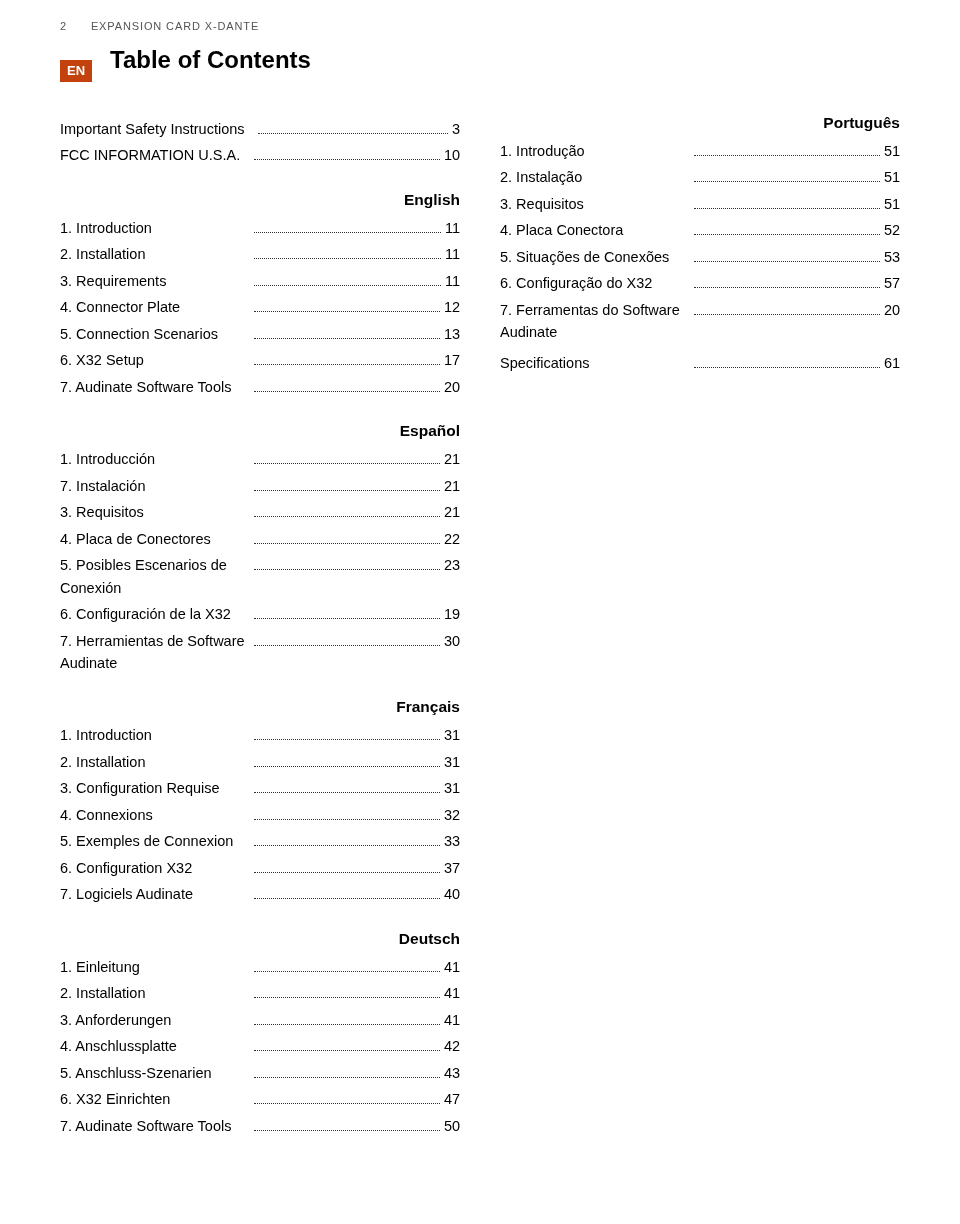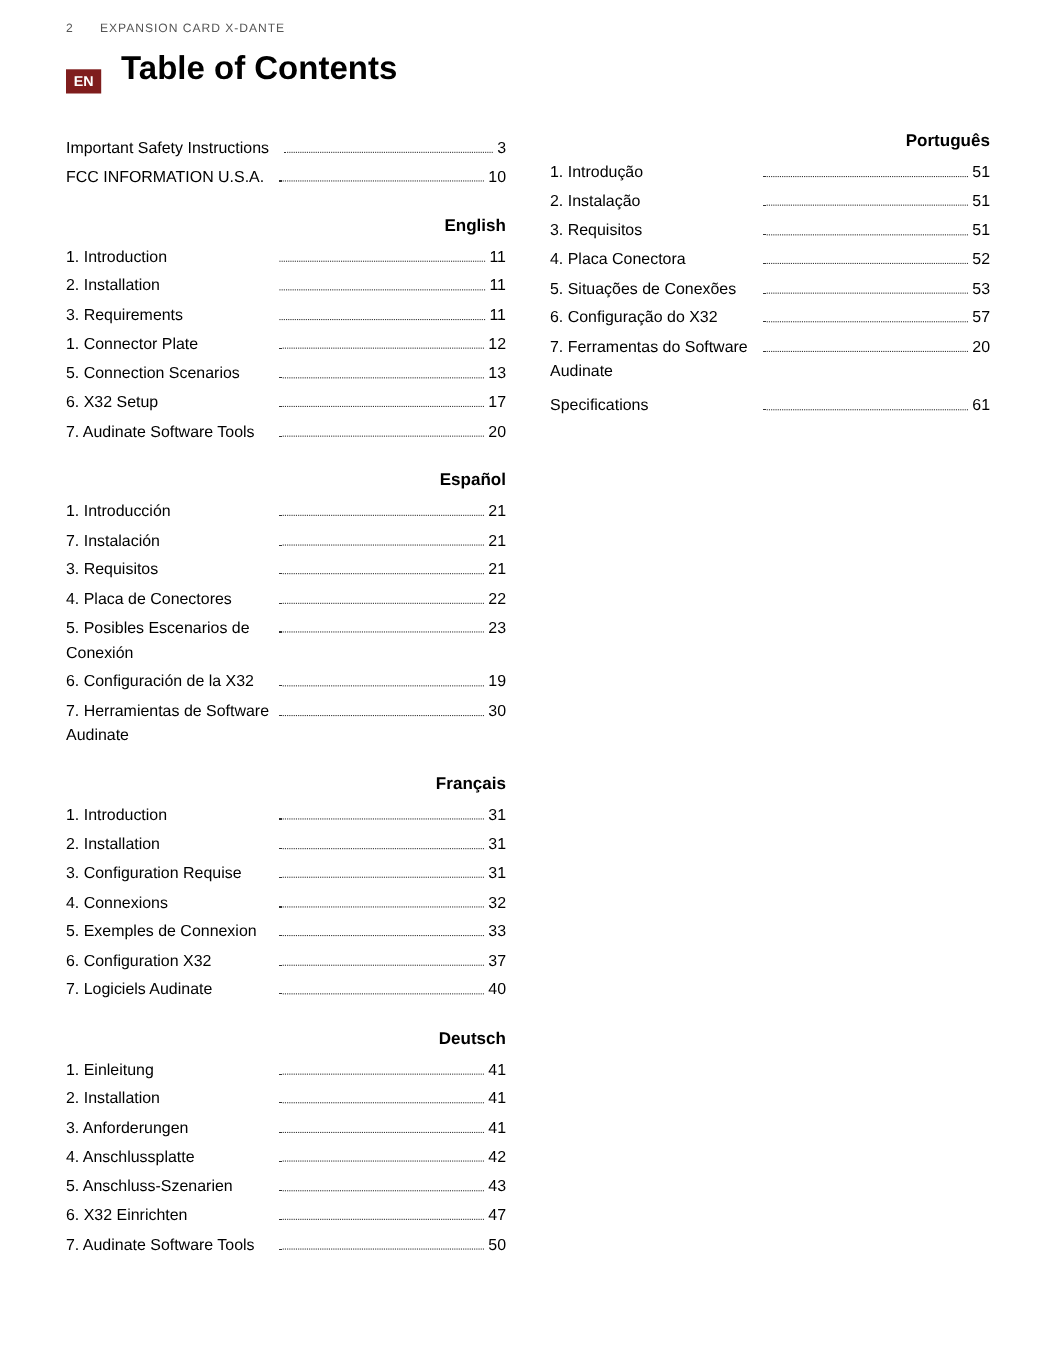--- a/index.html
+++ b/index.html
@@ -35,31 +35,31 @@
     .top-bar-text {
       font-size: 11px;
       letter-spacing: 0.08em;
       color: #555;
       text-transform: uppercase;
       font-weight: 400;
     }
 
     .en-badge {
       display: inline-block;
-      background: #7f1d1d;
+      background: #c2410c;
       color: #fff;
       font-size: 13px;
       font-weight: 700;
       padding: 2px 7px;
       margin-right: 18px;
       line-height: 1.4;
     }
 
     .title {
-      font-size: 30px;
+      font-size: 24px;
       font-weight: 700;
       margin-bottom: 22px;
       color: #000;
     }
 
     .two-col {
       display: grid;
       grid-template-columns: 1fr 1fr;
       gap: 0 40px;
       margin-bottom: 0;
@@ -152,21 +152,21 @@
           <span class="toc-entry-text">2. Installation</span>
           <span class="toc-dots"></span>
           <span class="toc-page">11</span>
         </div>
         <div class="toc-entry">
           <span class="toc-entry-text">3. Requirements</span>
           <span class="toc-dots"></span>
           <span class="toc-page">11</span>
         </div>
         <div class="toc-entry">
-          <span class="toc-entry-text">1. Connector Plate</span>
+          <span class="toc-entry-text">4. Connector Plate</span>
           <span class="toc-dots"></span>
           <span class="toc-page">12</span>
         </div>
         <div class="toc-entry">
           <span class="toc-entry-text">5. Connection Scenarios</span>
           <span class="toc-dots"></span>
           <span class="toc-page">13</span>
         </div>
         <div class="toc-entry">
           <span class="toc-entry-text">6. X32 Setup</span>

